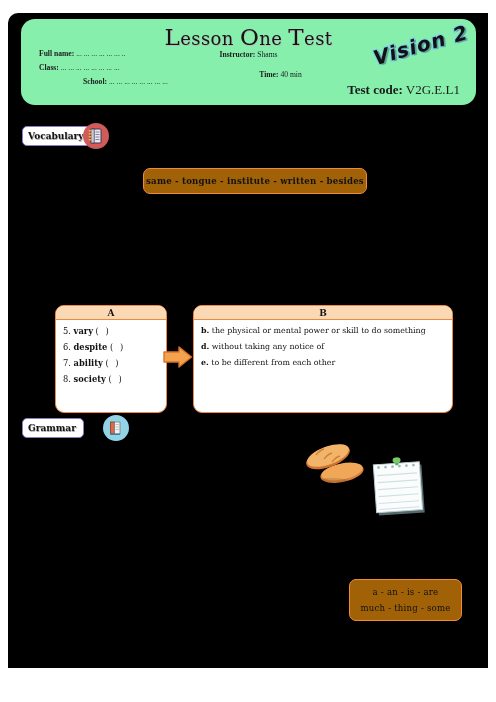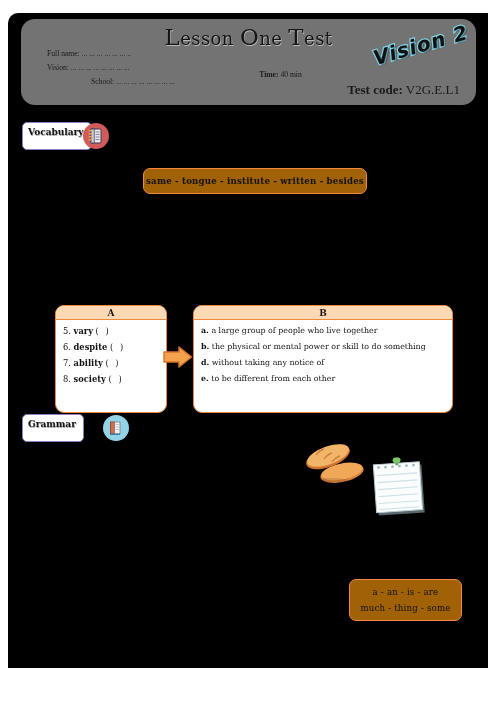--- a/index.html
+++ b/index.html
@@ -26,21 +26,21 @@
     overflow: hidden;
   }
 
   
   #header-card {
     position: absolute;
     left: 13px;
     top: 6px;
     width: 455px;
     height: 86px;
-    background: #737373;
+    background: #86efac;
     border-radius: 14px 14px 14px 14px;
   }
 
   #test-title {
     position: absolute;
     left: 0;
     top: 5px;
     width: 100%;
     text-align: center;
     font-family: "DejaVu Serif", serif;
@@ -51,21 +51,21 @@
   }
   #test-title .cap { font-size: 23px; }
 
   .meta-left {
     position: absolute;
     left: 18px;
     font-size: 7.6px;
     color: #1a1a1a;
     white-space: nowrap;
   }
-  .meta-left b { font-weight: normal; margin-left: 8px; }
+  .meta-left b { font-weight: bold; }
   #meta-fullname { top: 30px; }
   #meta-class    { top: 44px; }
   #meta-school   { top: 58px; padding-left: 44px; }
 
   .meta-center {
     position: absolute;
     left: 0;
     width: 100%;
     text-align: center;
     font-size: 7.6px;
@@ -106,21 +106,21 @@
     position: absolute;
     height: 24px;
     display: flex;
     align-items: center;
   }
   .badge-pill {
     background: #ffffff;
     border: 1.6px solid #8e7cc3;
     border-radius: 5px;
     height: 18px;
-    padding: 0 7px 8px 5px;
+    padding: 0 7px 0 5px;
     display: flex;
     align-items: center;
     font-family: "DejaVu Serif", serif;
     font-weight: bold;
     font-size: 9px;
     color: #151515;
     text-shadow: 0.6px 0.6px 0 #a9a9a9;
     position: relative;
     z-index: 1;
   }
@@ -242,28 +242,32 @@
 
   <div id="header-card">
 
     <div id="test-title"><span><span class="cap">L</span>esson</span> <span><span class="cap">O</span>ne</span> <span><span class="cap">T</span>est</span></div>
 
     <div class="meta-left" id="meta-fullname">
       <b>Full name:</b>
       <span>... ... ... ... ... ... ..</span>
     </div>
     <div class="meta-left" id="meta-class">
-      <b>Vision:</b>
+      <b>Class:</b>
       <span>... ... ... ... ... ... ... ...</span>
     </div>
     <div class="meta-left" id="meta-school">
       <b>School:</b>
       <span>... ... ... ... ... ... ... ...</span>
     </div>
 
+    <div class="meta-center" id="meta-instructor">
+      <b>Instructor:</b>
+      <span>Shams</span>
+    </div>
     <div class="meta-center" id="meta-time">
       <b>Time:</b>
       <span>40 min</span>
     </div>
 
     <div id="meta-testcode">
       <b>Test code:</b>
       <span>V2G.E.L1</span>
     </div>
 
@@ -322,24 +326,20 @@
 
   <div id="match-arrow">
     <svg width="30" height="26" viewBox="0 0 30 26">
       <path d="M1 8 L16 8 L16 3 L28.5 13 L16 23 L16 18 L1 18 Z" fill="#f3a24e" stroke="#d9732a" stroke-width="1.4" stroke-linejoin="round"></path>
     </svg>
   </div>
 
   <div class="match-col" id="col-b">
     <div class="match-head">B</div>
     <div class="match-body">
-      <div class="match-item">
-        <span class="letter">a.</span>
-        <span>a large group of people who live together</span>
-      </div>
       <div class="match-item">
         <span class="letter">b.</span>
         <span>the physical or mental power or skill to do something</span>
       </div>
       <div class="match-item">
         <span class="letter">d.</span>
         <span>without taking any notice of</span>
       </div>
       <div class="match-item">
         <span class="letter">e.</span>

